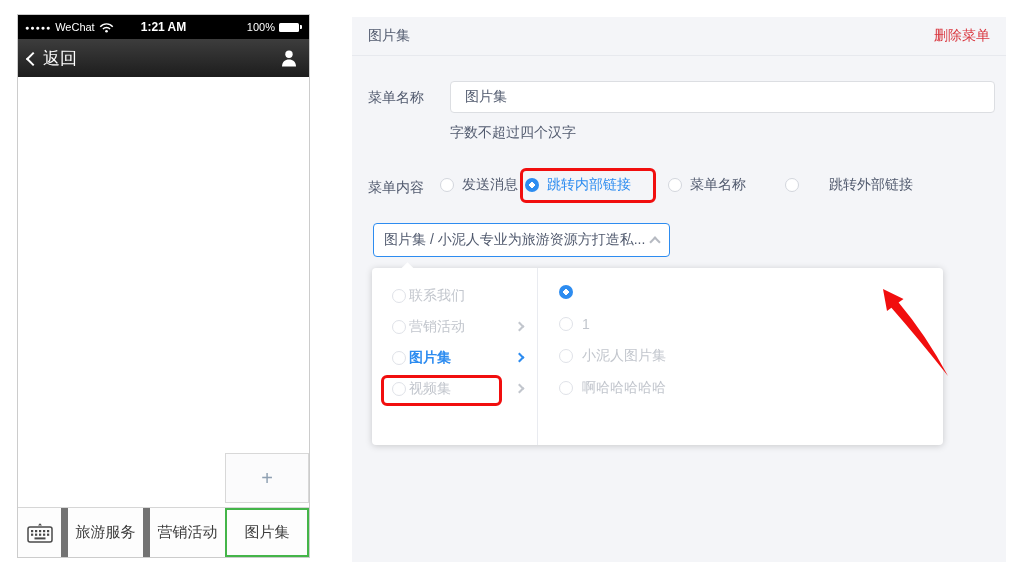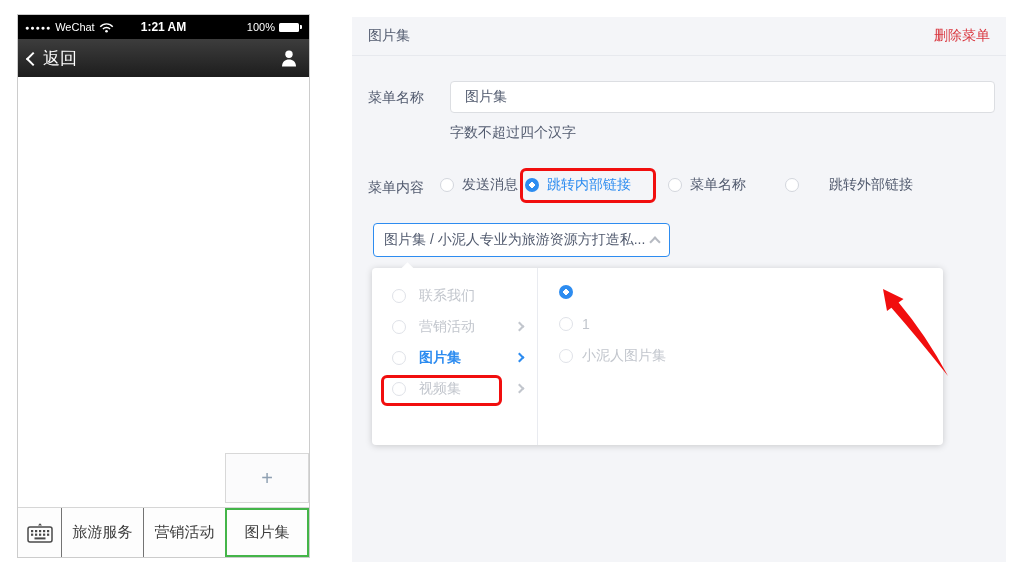--- a/index.html
+++ b/index.html
@@ -14,21 +14,21 @@
   .sb-time{font-weight:bold;font-size:12px;position:absolute;left:50%;transform:translateX(-50%);}
   .battery{position:relative;width:20px;height:9px;background:#fff;border-radius:1.5px;margin-right:3px;}
   .battery-tip{position:absolute;right:-3px;top:2.5px;width:2px;height:4px;background:#fff;border-radius:0 1px 1px 0;}
   .nav-bar{position:absolute;left:0;top:24px;right:0;height:38px;background:linear-gradient(#3d3d3d,#1d1d1d);color:#fff;display:flex;align-items:center;justify-content:space-between;padding:0 10px;}
   .back{display:flex;align-items:center;gap:5px;font-size:17px;cursor:pointer;}
   .chev-left{width:10px;height:10px;border-left:2px solid #fff;border-bottom:2px solid #fff;transform:rotate(45deg);margin-top:1px;}
   .phone-content{position:absolute;left:0;top:62px;right:0;bottom:50px;background:#fff;}
   .plus-box{position:absolute;left:207px;top:438px;width:84px;height:50px;border:1px solid #d8d8d8;background:#fbfbfc;color:#8fa0b2;font-size:20px;display:flex;align-items:center;justify-content:center;cursor:pointer;}
   .menu-bar{position:absolute;left:0;right:0;bottom:0;height:50px;border-top:1px solid #d6d6d6;display:flex;background:#fdfdfd;}
   .kb-cell{flex:0 0 43px;display:flex;align-items:center;justify-content:center;cursor:pointer;}
-  .menu-cell{flex:1;display:flex;align-items:center;justify-content:center;font-size:15px;color:#3b3b3b;border-left:1px solid #737373;cursor:pointer;}
+  .menu-cell{flex:1;display:flex;align-items:center;justify-content:center;font-size:15px;color:#3b3b3b;border-left:7px solid #737373;cursor:pointer;}
   .menu-cell.active{flex:0 0 84px;border:2px solid #44b549;}
 
   
   .panel{position:absolute;left:352px;top:17px;width:654px;height:545px;background:#f4f5f8;}
   .panel-header{position:absolute;left:0;top:0;right:0;height:39px;display:flex;align-items:center;justify-content:space-between;padding:0 16px;border-bottom:1px solid #e7e9ee;}
   .panel-title{font-size:14px;color:#515a6e;}
   .delete-link{font-size:14px;color:#d9363e;cursor:pointer;margin-left:20px;}
   .lbl{position:absolute;font-size:14px;color:#515a6e;}
   .lbl-name{left:16px;top:72px;}
   .name-input{position:absolute;left:98px;top:64px;width:545px;height:32px;border:1px solid #dcdee2;border-radius:4px;background:#fff;font-size:14px;color:#515a6e;padding:0 14px;outline:none;}
@@ -45,21 +45,21 @@
   .radio-label{font-size:14px;color:#515a6e;white-space:nowrap;}
   .radio-opt.selected .radio-label{color:#2d8cf0;}
 
   .select{position:absolute;left:21px;top:206px;width:297px;height:32px;background:#fff;border:1px solid #2d8cf0;border-radius:4px;display:flex;align-items:center;padding:16px 10px;cursor:pointer;}
   .select-text{font-size:14px;color:#515a6e;white-space:nowrap;overflow:hidden;flex:1;}
   .chev-up{width:8px;height:8px;border-left:2px solid #b6bac2;border-top:2px solid #b6bac2;transform:rotate(45deg);margin-top:4px;flex:0 0 8px;}
 
   .dropdown{position:absolute;left:20px;top:251px;width:571px;height:177px;background:#fff;border-radius:4px;box-shadow:0 1px 7px rgba(0,0,0,0.18);}
   .notch{position:absolute;left:31px;top:-4px;width:9px;height:9px;background:#fff;transform:rotate(45deg);}
   .dd-left{position:absolute;left:0;top:0;bottom:0;width:166px;border-right:1px solid #e9ebf0;padding-top:12px;}
-  .dd-row-l{height:31px;display:flex;align-items:center;padding:0 14px 0 20px;gap:13px;cursor:pointer;}
+  .dd-row-l{height:31px;display:flex;align-items:center;padding:0 14px 0 20px;gap:3px;cursor:pointer;}
   .dd-row-l .dd-label{font-size:14px;color:#c2c6cd;white-space:nowrap;flex:1;}
   .dd-row-l.active .dd-label{color:#2d8cf0;font-weight:bold;}
   .chev-right{width:7px;height:7px;border-top:2px solid #c2c6cd;border-right:2px solid #c2c6cd;transform:rotate(45deg);flex:0 0 7px;}
   .dd-row-l.active .chev-right{border-color:#2d8cf0;}
   .dd-right{position:absolute;left:167px;top:0;right:0;bottom:0;padding-top:8px;}
   .dd-row-r{height:32px;display:flex;align-items:center;padding:0 6px 0 20px;gap:9px;cursor:pointer;}
   .dd-row-r .dd-label{font-size:14px;color:#c2c6cd;white-space:nowrap;}
   .dd-row-r.selected .dd-label{color:#2d8cf0;font-weight:bold;}
   .radio.gray{border-color:#dfe2e8;}
 
@@ -199,20 +199,24 @@
             <span class="radio checked"></span>
           </div>
           <div class="dd-row-r">
             <span class="radio gray"></span>
             <span class="dd-label">1</span>
           </div>
           <div class="dd-row-r">
             <span class="radio gray"></span>
             <span class="dd-label">小泥人图片集</span>
           </div>
+          <div class="dd-row-r">
+            <span class="radio gray"></span>
+            <span class="dd-label">啊哈哈哈哈哈</span>
+          </div>
         </div>
     </div>
   </div>
 
   <div class="anno-box anno-box-1"></div>
   <div class="anno-box anno-box-2"></div>
   <svg class="anno-arrow" viewBox="0 0 100 104">
     <path d="M17,9 L37.5,19 L32.6,22.5 Q60,55 82,96 Q52,58 25.4,27.7 L21,31 Z" fill="#f10e0e"></path>
   </svg>
 

